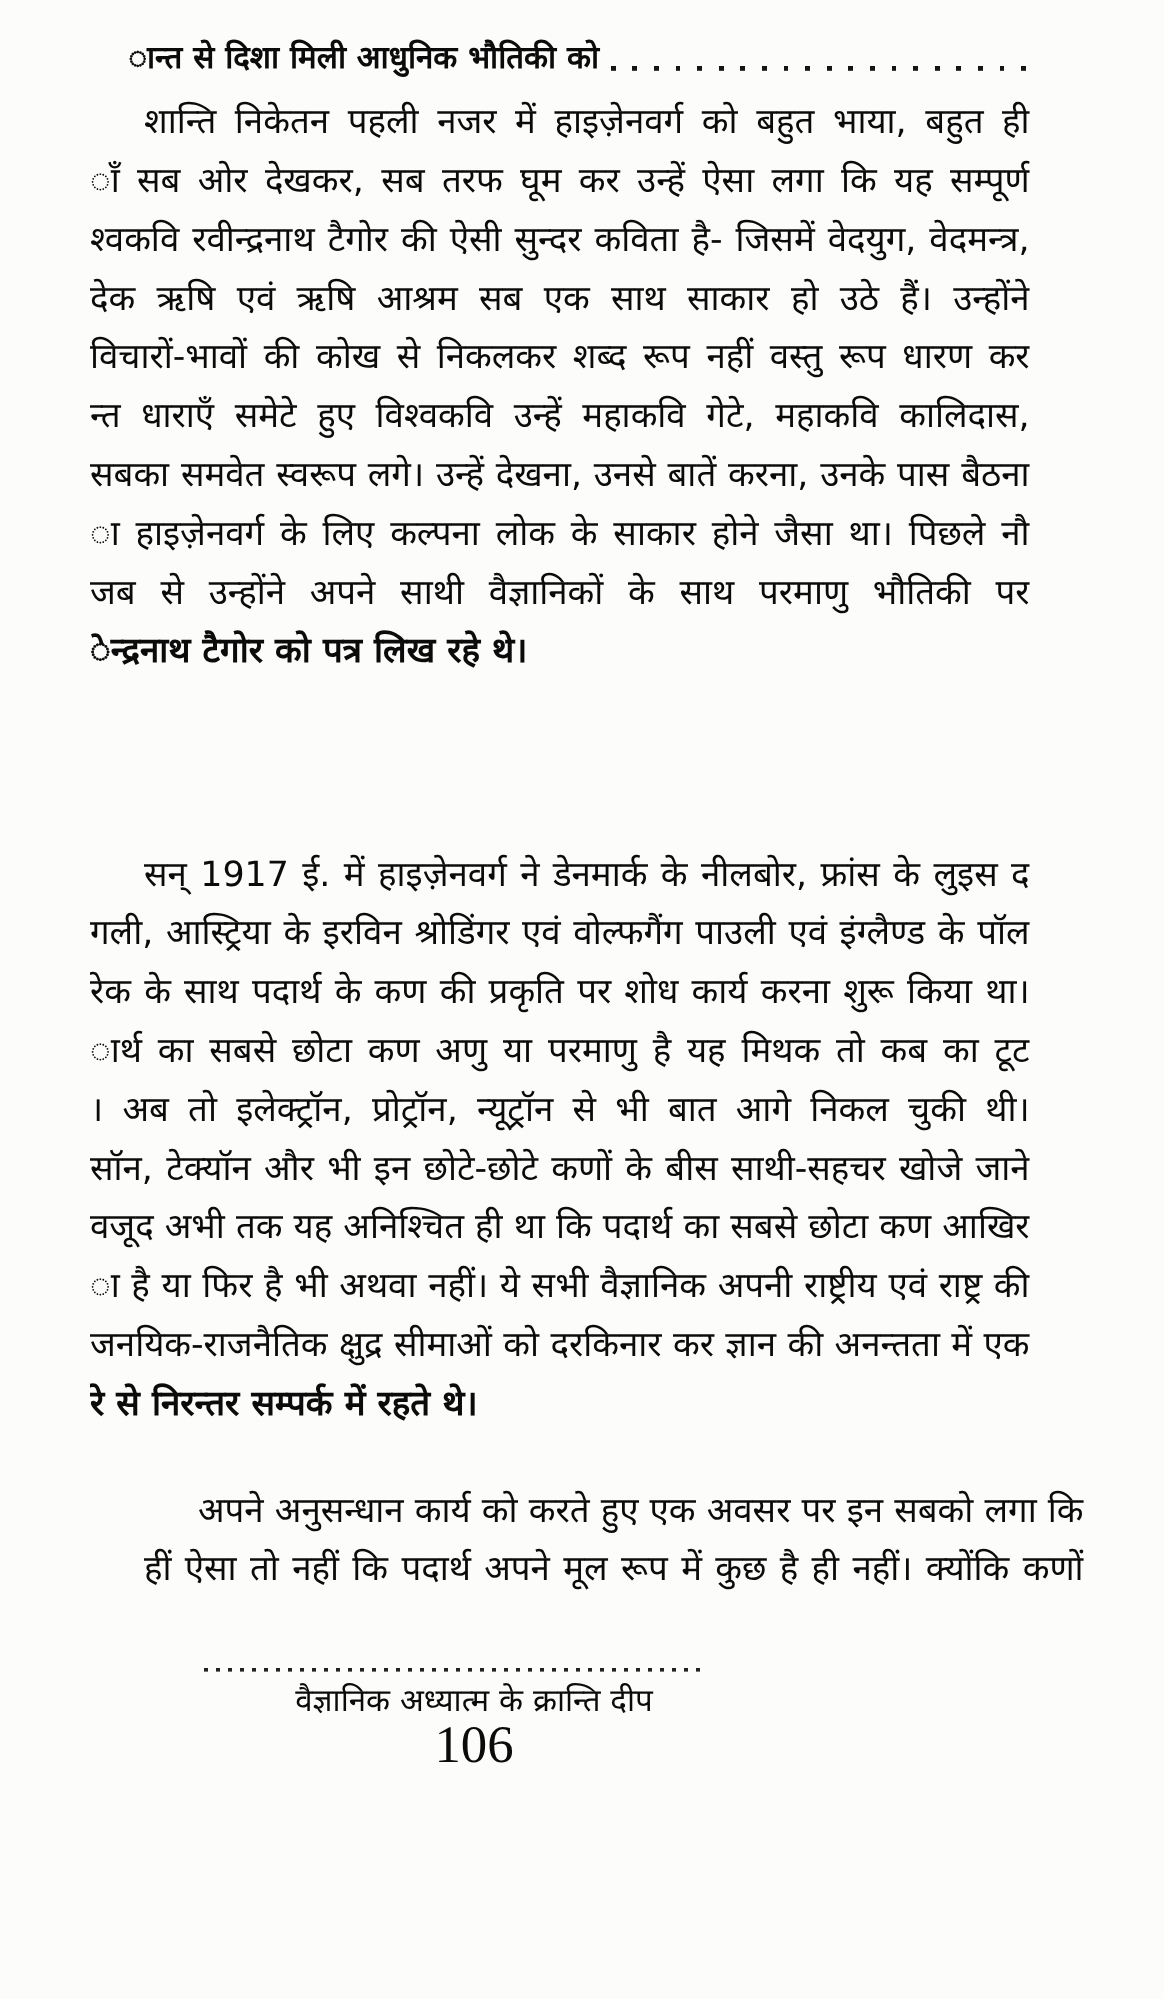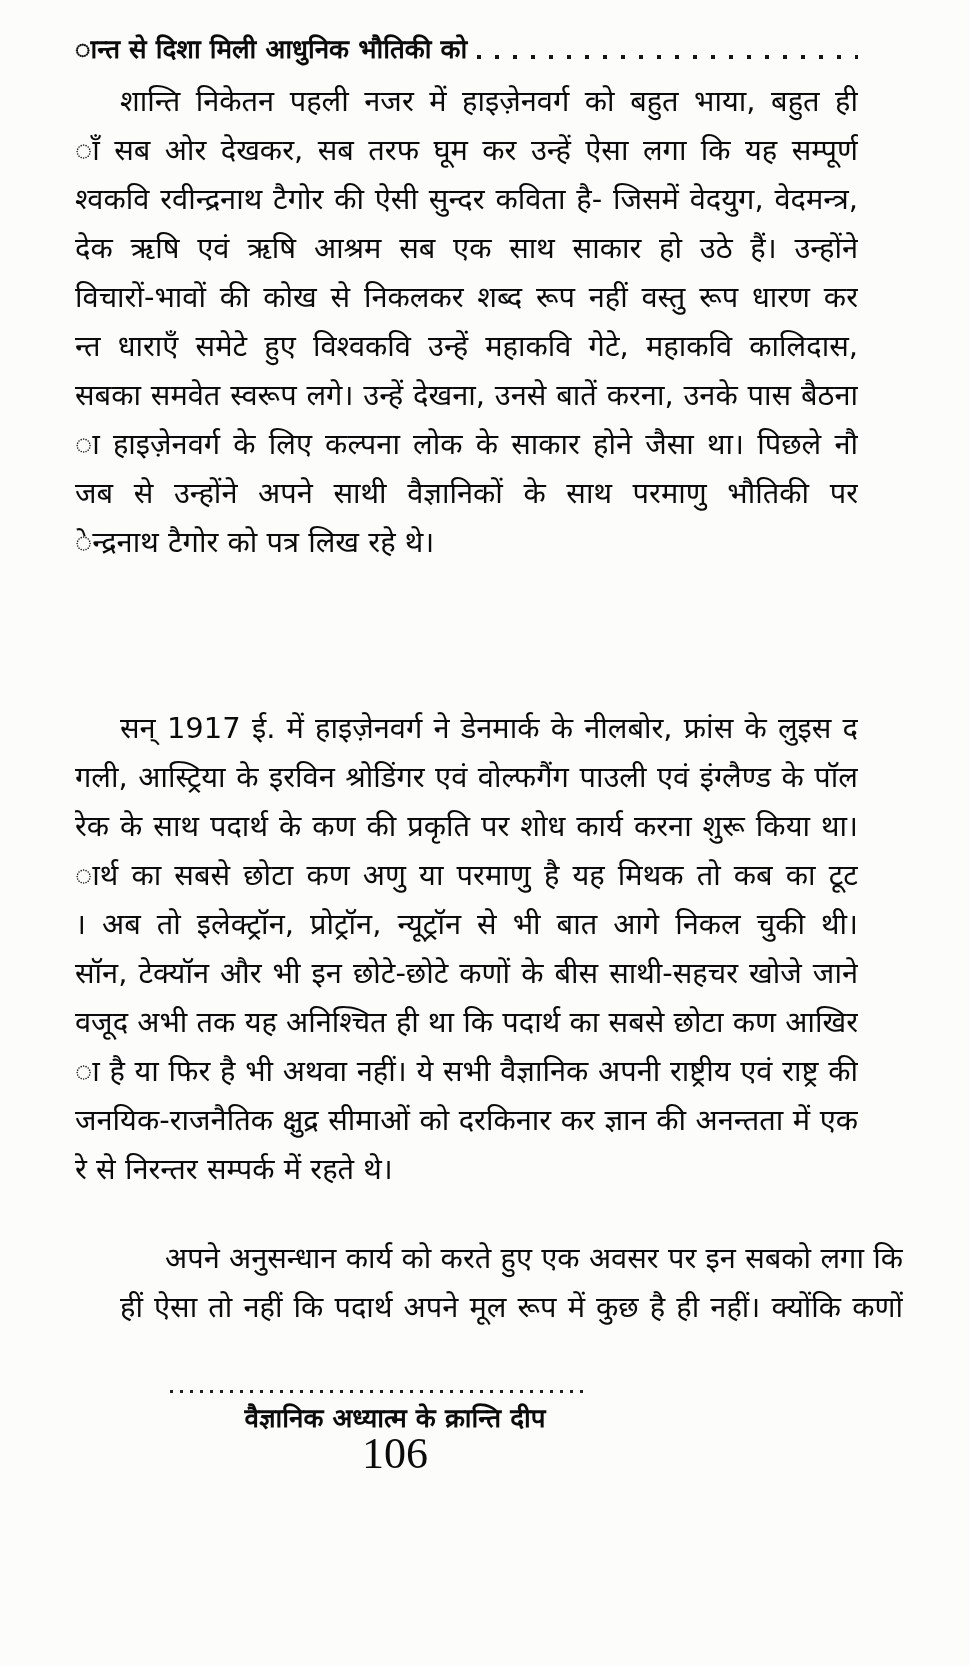--- a/index.html
+++ b/index.html
@@ -28,20 +28,21 @@
     right: 112px;
     display: flex;
     align-items: flex-end;
     gap: 10px;
   }
   .header-title {
     font-size: 26px;
     font-weight: bold;
     white-space: nowrap;
     line-height: 38px;
+    margin-left: 32px;
   }
   .leader {
     flex: 1 1 auto;
     height: 4px;
     margin-bottom: 9px;
     background: repeating-linear-gradient(to right, #151515 0 4px, transparent 4px 18px);
   }
   
   .para {
     position: absolute;
@@ -55,20 +56,21 @@
     font-size: 29px;
     line-height: 49px;
     max-height: 49px;
     overflow: hidden;
     text-align: justify;
     text-align-last: justify;
   }
   .line.short {
     text-align: center;
     text-align-last: left;
+    font-weight: bold;
   }
   .line.indent {
     text-indent: 45px;
   }
   
   .footer {
     position: absolute;
     top: 1390px;
     left: 75px;
     width: 640px;
@@ -76,21 +78,21 @@
   }
   .footer-rule {
     width: 420px;
     height: 3px;
     margin-left: 95px;
     margin-bottom: 7px;
     background: repeating-linear-gradient(to right, #222 0 3px, transparent 3px 10px);
   }
   .footer-title {
     font-size: 26px;
-    font-weight: bold;
+    font-weight: normal;
     line-height: 36px;
   }
   .page-number {
     margin-top: 0;
     font-family: "Liberation Serif", "DejaVu Serif", serif;
     font-size: 44px;
     line-height: 36px;
   }
 </style>
 </head>

